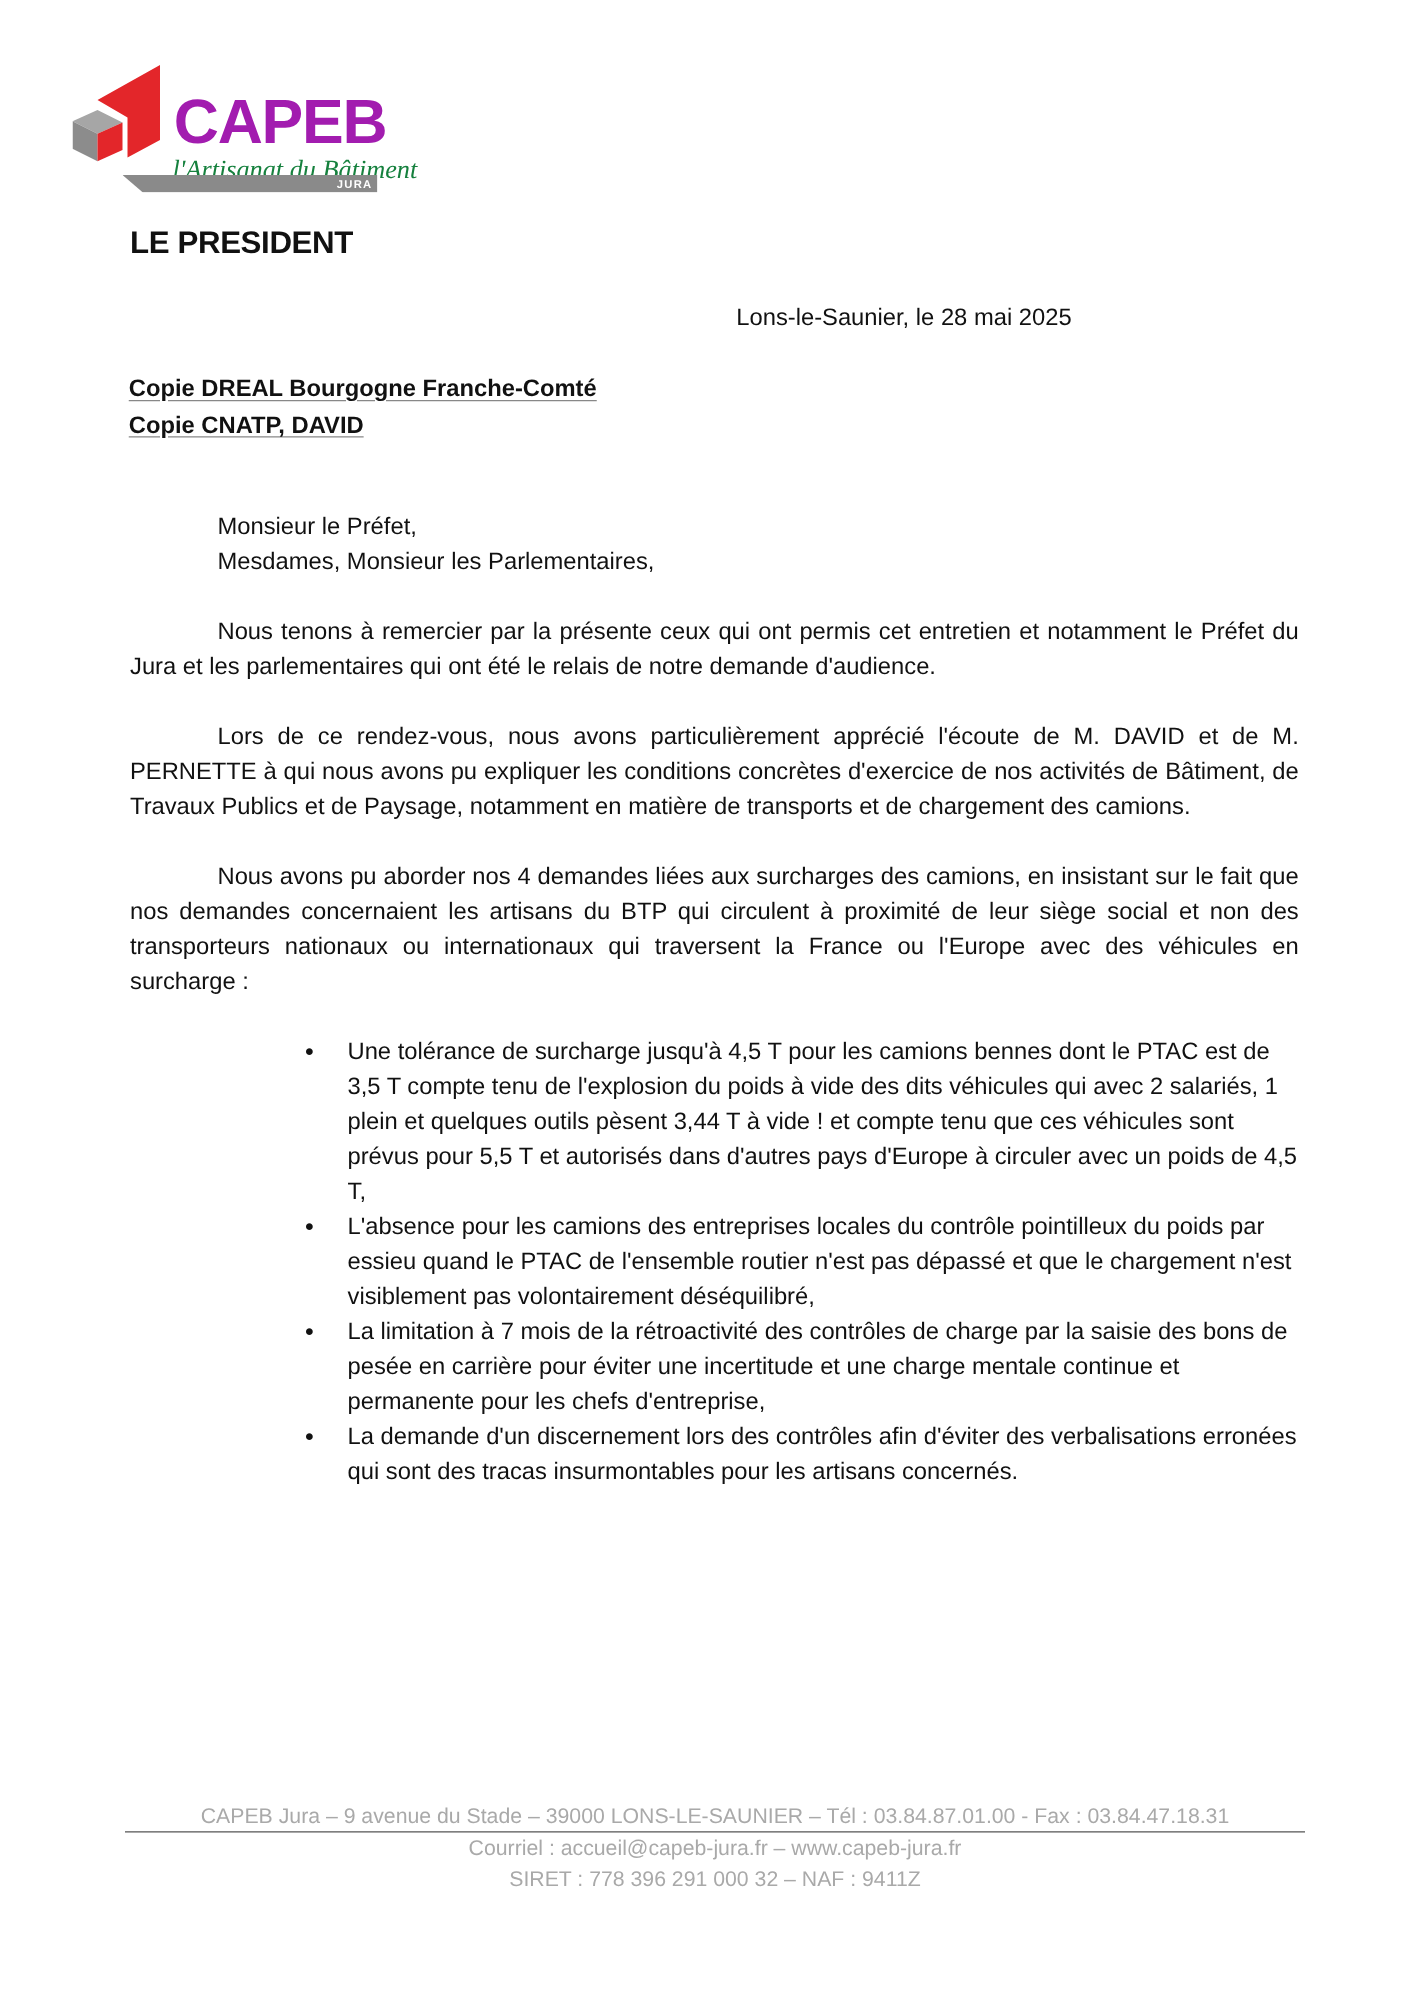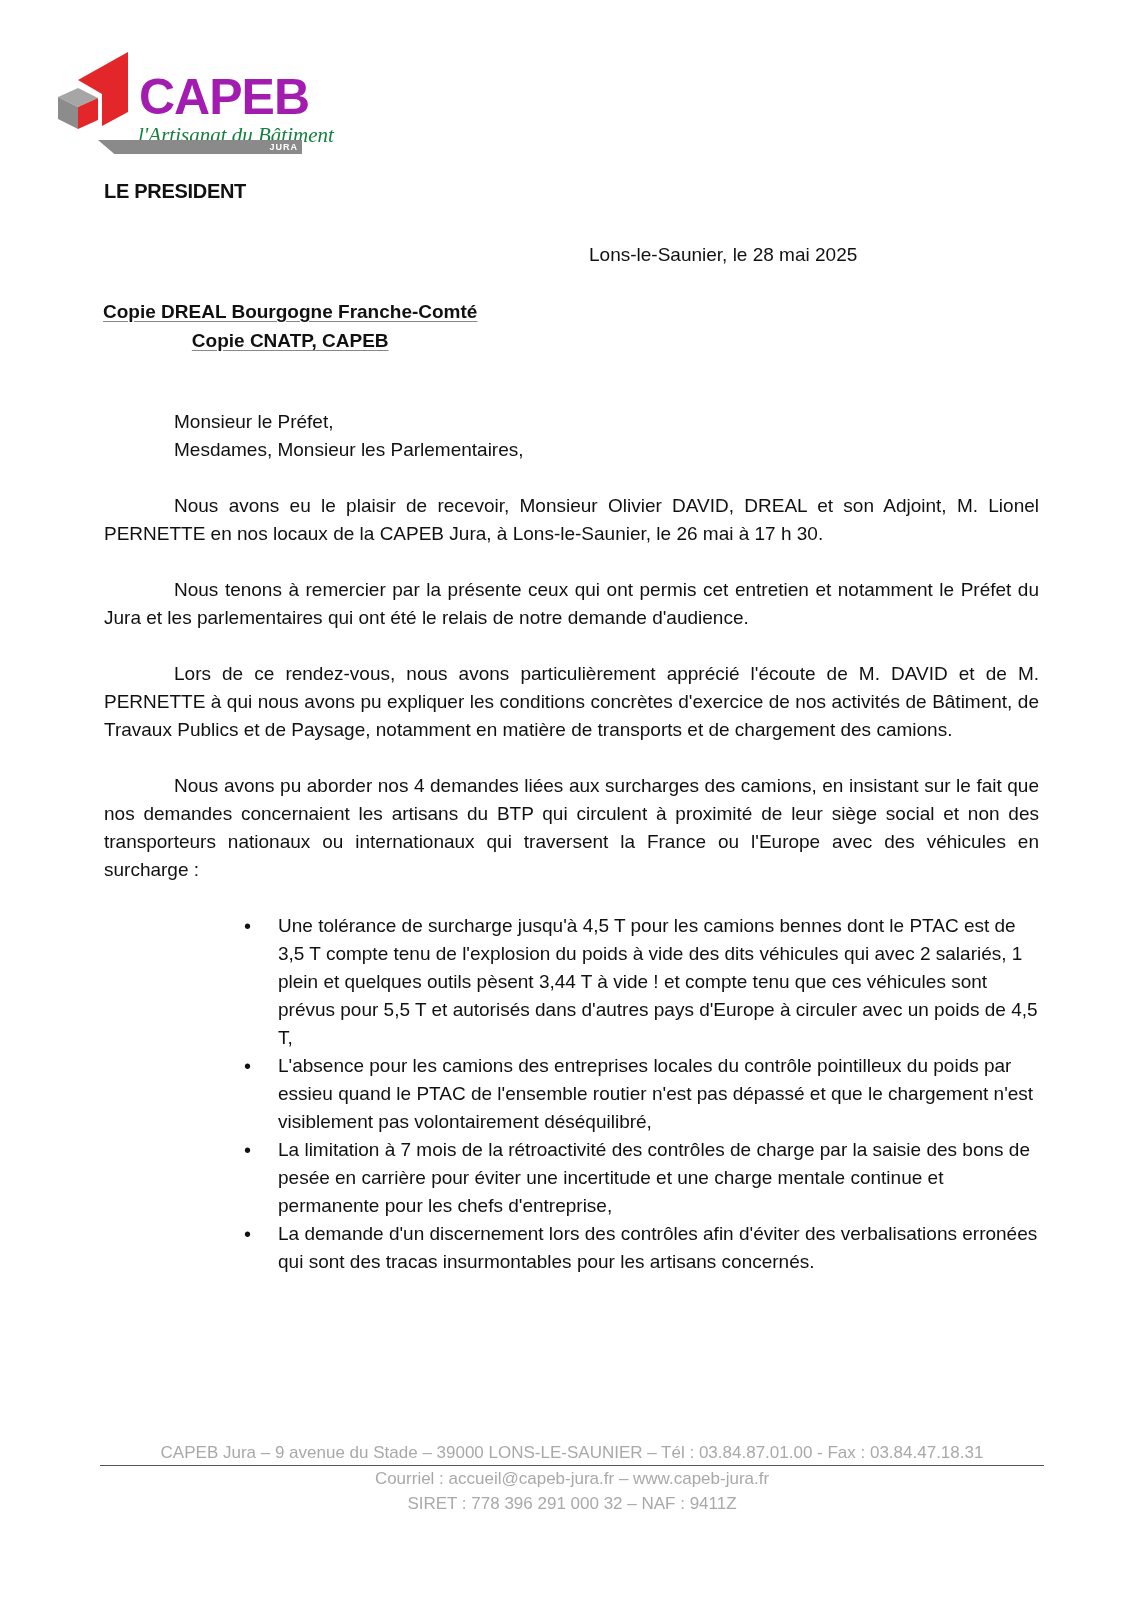--- a/index.html
+++ b/index.html
@@ -7,23 +7,23 @@
          font-family: "Liberation Sans", sans-serif; color: #111; }
   .logo { position: absolute; left: 58px; top: 52px; width: 270px; height: 110px; }
   .logo-word { position: absolute; left: 81px; top: 20px; font-family: "Liberation Sans", sans-serif;
                font-weight: bold; font-size: 50px; color: #a21caf; letter-spacing: -1px; line-height: 1; }
   .logo-tag { position: absolute; left: 80px; top: 71px; font-family: "Liberation Serif", serif; font-style: italic;
               font-size: 21px; color: #15803d; white-space: nowrap; }
   .logo-bar { position: absolute; left: 40px; top: 88px; width: 204px; height: 14px; background: #8a8a8a;
               clip-path: polygon(0 0, 100% 0, 100% 100%, 8% 100%); }
   .logo-jura { position: absolute; right: 30px; top: 88px; font-size: 9px; font-weight: bold; color: #fff;
                letter-spacing: 1px; line-height: 14px; }
-  .title { position: absolute; left: 104px; top: 180px; font-size: 20px; font-weight: bold; letter-spacing: -0.3px; }
+  .title { position: absolute; left: 104px; top: 180px; font-size: 25px; font-weight: bold; letter-spacing: -0.3px; }
   .date { position: absolute; left: 589px; top: 244px; font-size: 19px; }
-  .copies { position: absolute; left: 103px; top: 297px; font-size: 19px; font-weight: bold; line-height: 29px; text-align: center; }
+  .copies { position: absolute; left: 103px; top: 297px; font-size: 19px; font-weight: bold; line-height: 29px; }
   .copies div { text-decoration: underline; text-decoration-color: #888; text-underline-offset: 3px; }
   .body { position: absolute; left: 104px; top: 408px; width: 935px; font-size: 19px; line-height: 28px; }
   .salute { padding-left: 70px; }
   p.para { margin: 28px 0 0 0; text-align: justify; text-indent: 70px; }
   ul.list { margin: 28px 0 0 0; padding-left: 174px; list-style: none; }
   ul.list li { position: relative; padding-left: 0; }
   ul.list li::before { content: "\2022"; position: absolute; left: -34px; font-size: 20px; }
   .footer { position: absolute; left: 100px; top: 1443px; width: 944px; color: #a9a9a9; font-size: 17px; text-align: center; }
   .footer .line1 { border-bottom: 1.5px solid #555; padding-bottom: 2px; white-space: nowrap; }
   .footer .line2, .footer .line3 { line-height: 25px; }
@@ -42,29 +42,28 @@
   <div class="logo-tag">l'Artisanat du Bâtiment</div>
   <div class="logo-bar"></div>
   <div class="logo-jura">JURA</div>
 </div>
 
 <div class="title">LE PRESIDENT</div>
 <div class="date">Lons-le-Saunier, le 28 mai 2025</div>
 
 <div class="copies">
   <div>Copie DREAL Bourgogne Franche-Comté</div>
-  <div>Copie CNATP, CAPEB</div>
+  <div>Copie CNATP, DAVID</div>
 </div>
 
 <div class="body">
   <div class="salute">
     <div>Monsieur le Préfet,</div>
     <div>Mesdames, Monsieur les Parlementaires,</div>
   </div>
-  <p class="para">Nous avons eu le plaisir de recevoir, Monsieur Olivier DAVID, DREAL et son Adjoint, M. Lionel PERNETTE en nos locaux de la CAPEB Jura, à Lons-le-Saunier, le 26 mai à 17 h 30.</p>
   <p class="para">Nous tenons à remercier par la présente ceux qui ont permis cet entretien et notamment le Préfet du Jura et les parlementaires qui ont été le relais de notre demande d'audience.</p>
   <p class="para">Lors de ce rendez-vous, nous avons particulièrement apprécié l'écoute de M. DAVID et de M. PERNETTE à qui nous avons pu expliquer les conditions concrètes d'exercice de nos activités de Bâtiment, de Travaux Publics et de Paysage, notamment en matière de transports et de chargement des camions.</p>
   <p class="para">Nous avons pu aborder nos 4 demandes liées aux surcharges des camions, en insistant sur le fait que nos demandes concernaient les artisans du BTP qui circulent à proximité de leur siège social et non des transporteurs nationaux ou internationaux qui traversent la France ou l'Europe avec des véhicules en surcharge :</p>
   <ul class="list">
     <li>Une tolérance de surcharge jusqu'à 4,5 T pour les camions bennes dont le PTAC est de 3,5 T compte tenu de l'explosion du poids à vide des dits véhicules qui avec 2 salariés, 1 plein et quelques outils pèsent 3,44 T à vide ! et compte tenu que ces véhicules sont prévus pour 5,5 T et autorisés dans d'autres pays d'Europe à circuler avec un poids de 4,5 T,</li>
     <li>L'absence pour les camions des entreprises locales du contrôle pointilleux du poids par essieu quand le PTAC de l'ensemble routier n'est pas dépassé et que le chargement n'est visiblement pas volontairement déséquilibré,</li>
     <li>La limitation à 7 mois de la rétroactivité des contrôles de charge par la saisie des bons de pesée en carrière pour éviter une incertitude et une charge mentale continue et permanente pour les chefs d'entreprise,</li>
     <li>La demande d'un discernement lors des contrôles afin d'éviter des verbalisations erronées qui sont des tracas insurmontables pour les artisans concernés.</li>
   </ul>
 </div>

